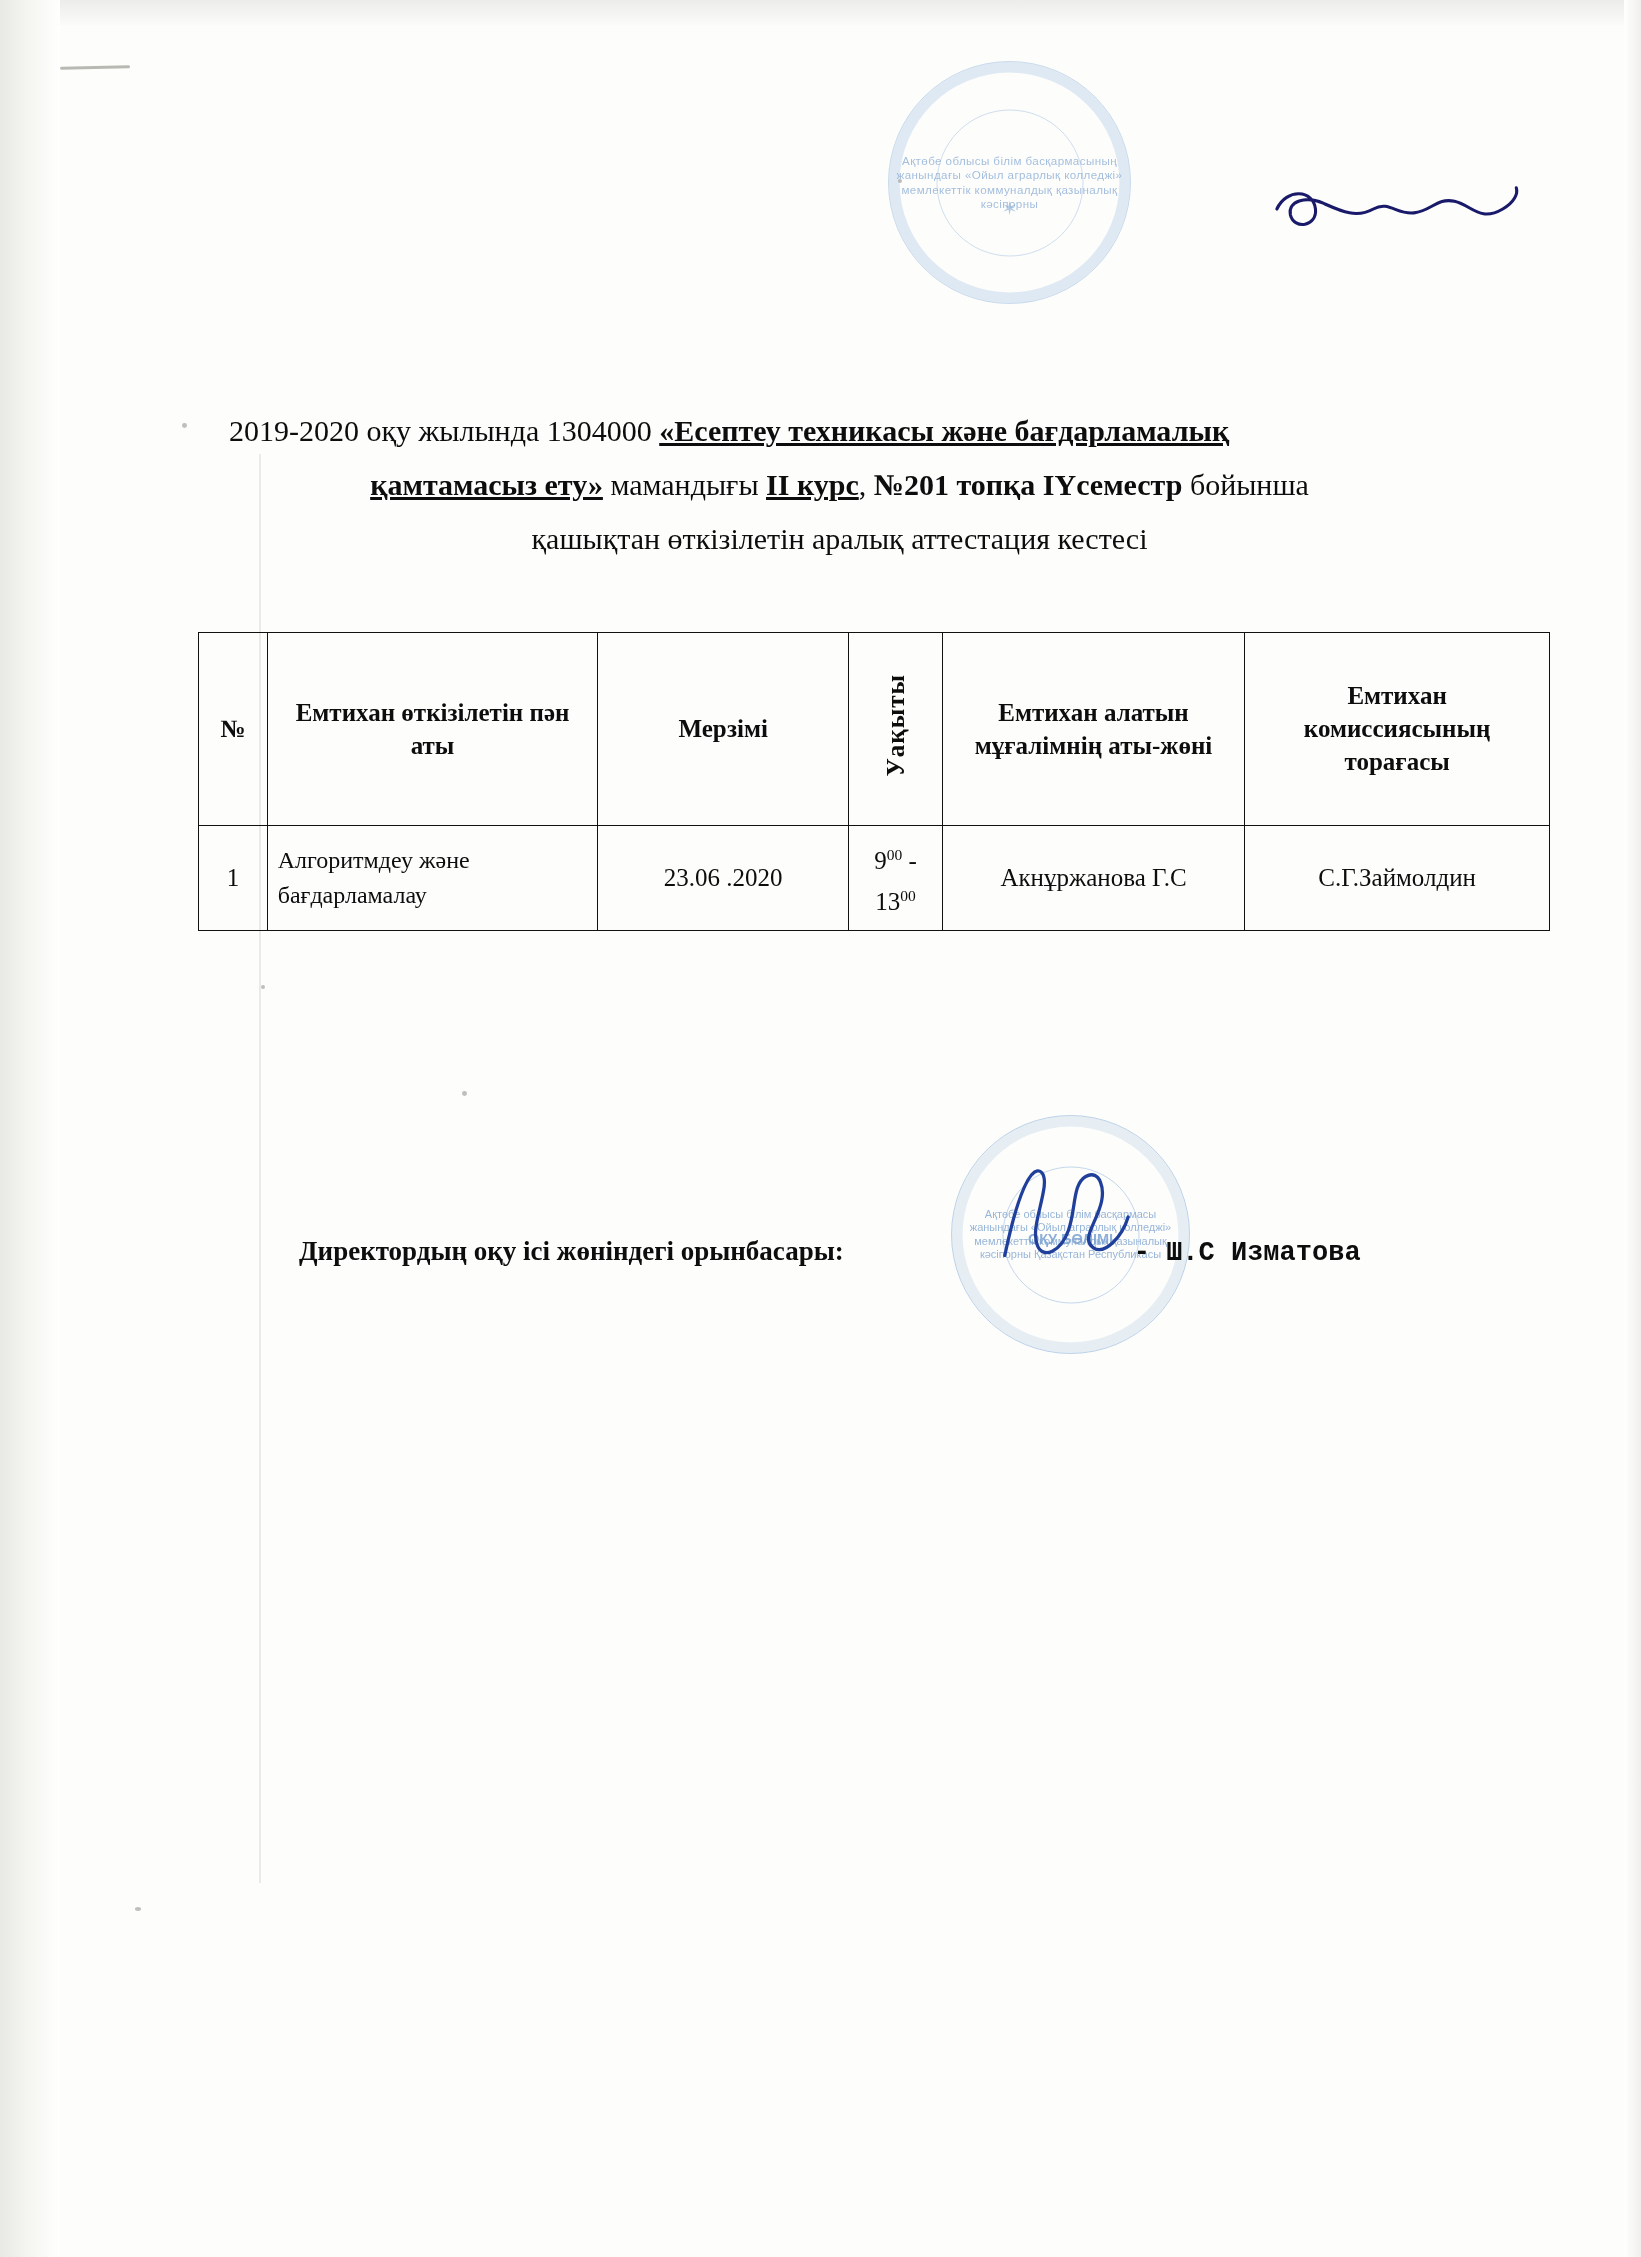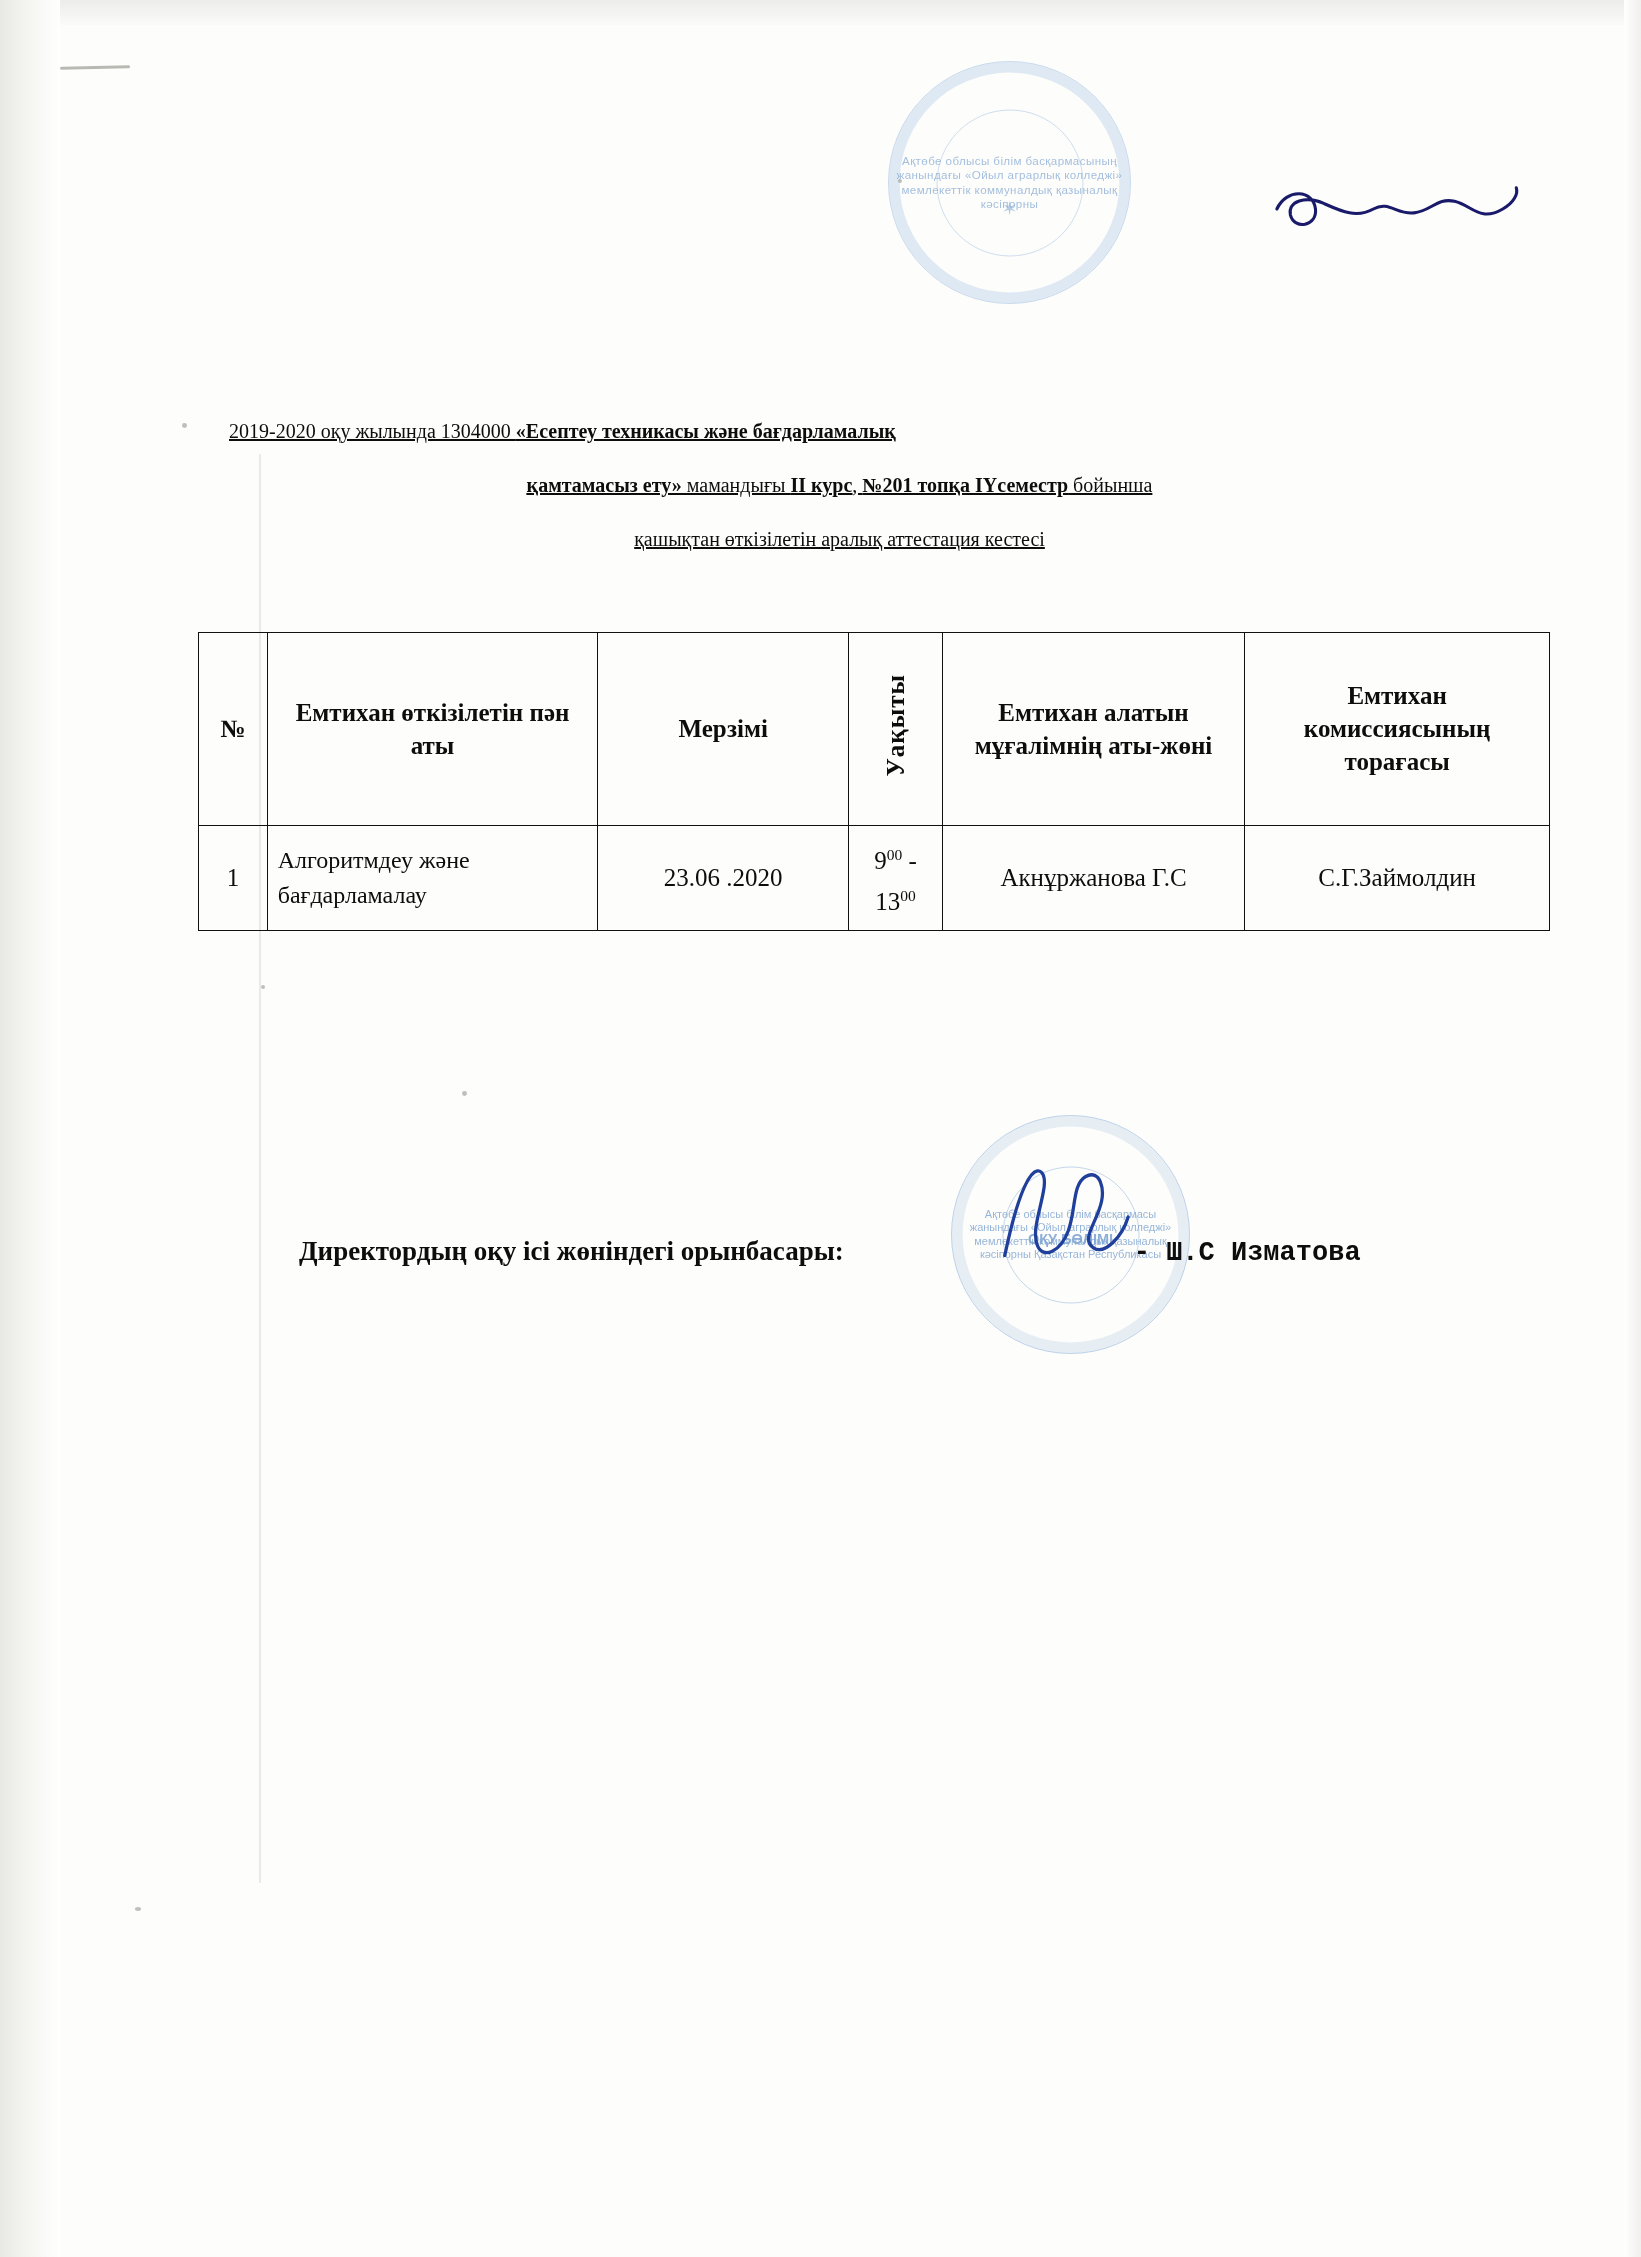--- a/index.html
+++ b/index.html
@@ -119,23 +119,22 @@
     pointer-events: none;
   }
 
   
   .title-block {
     position: absolute;
     left: 183px;
     top: 404px;
     width: 1313px;
     text-align: center;
-    font-size: 20px;
+    font-size: 30px;
     line-height: 54px;
-    text-decoration: underline;
   }
   .title-block b { font-weight: 700; }
   .u { text-decoration: underline; }
   .title-line { display: block; }
   .title-line.l1 { text-align: left; padding-left: 46px; }
   .title-line.l2 { text-align: center; }
   .title-line.l3 { text-align: center; }
 
   
   table.sched {

